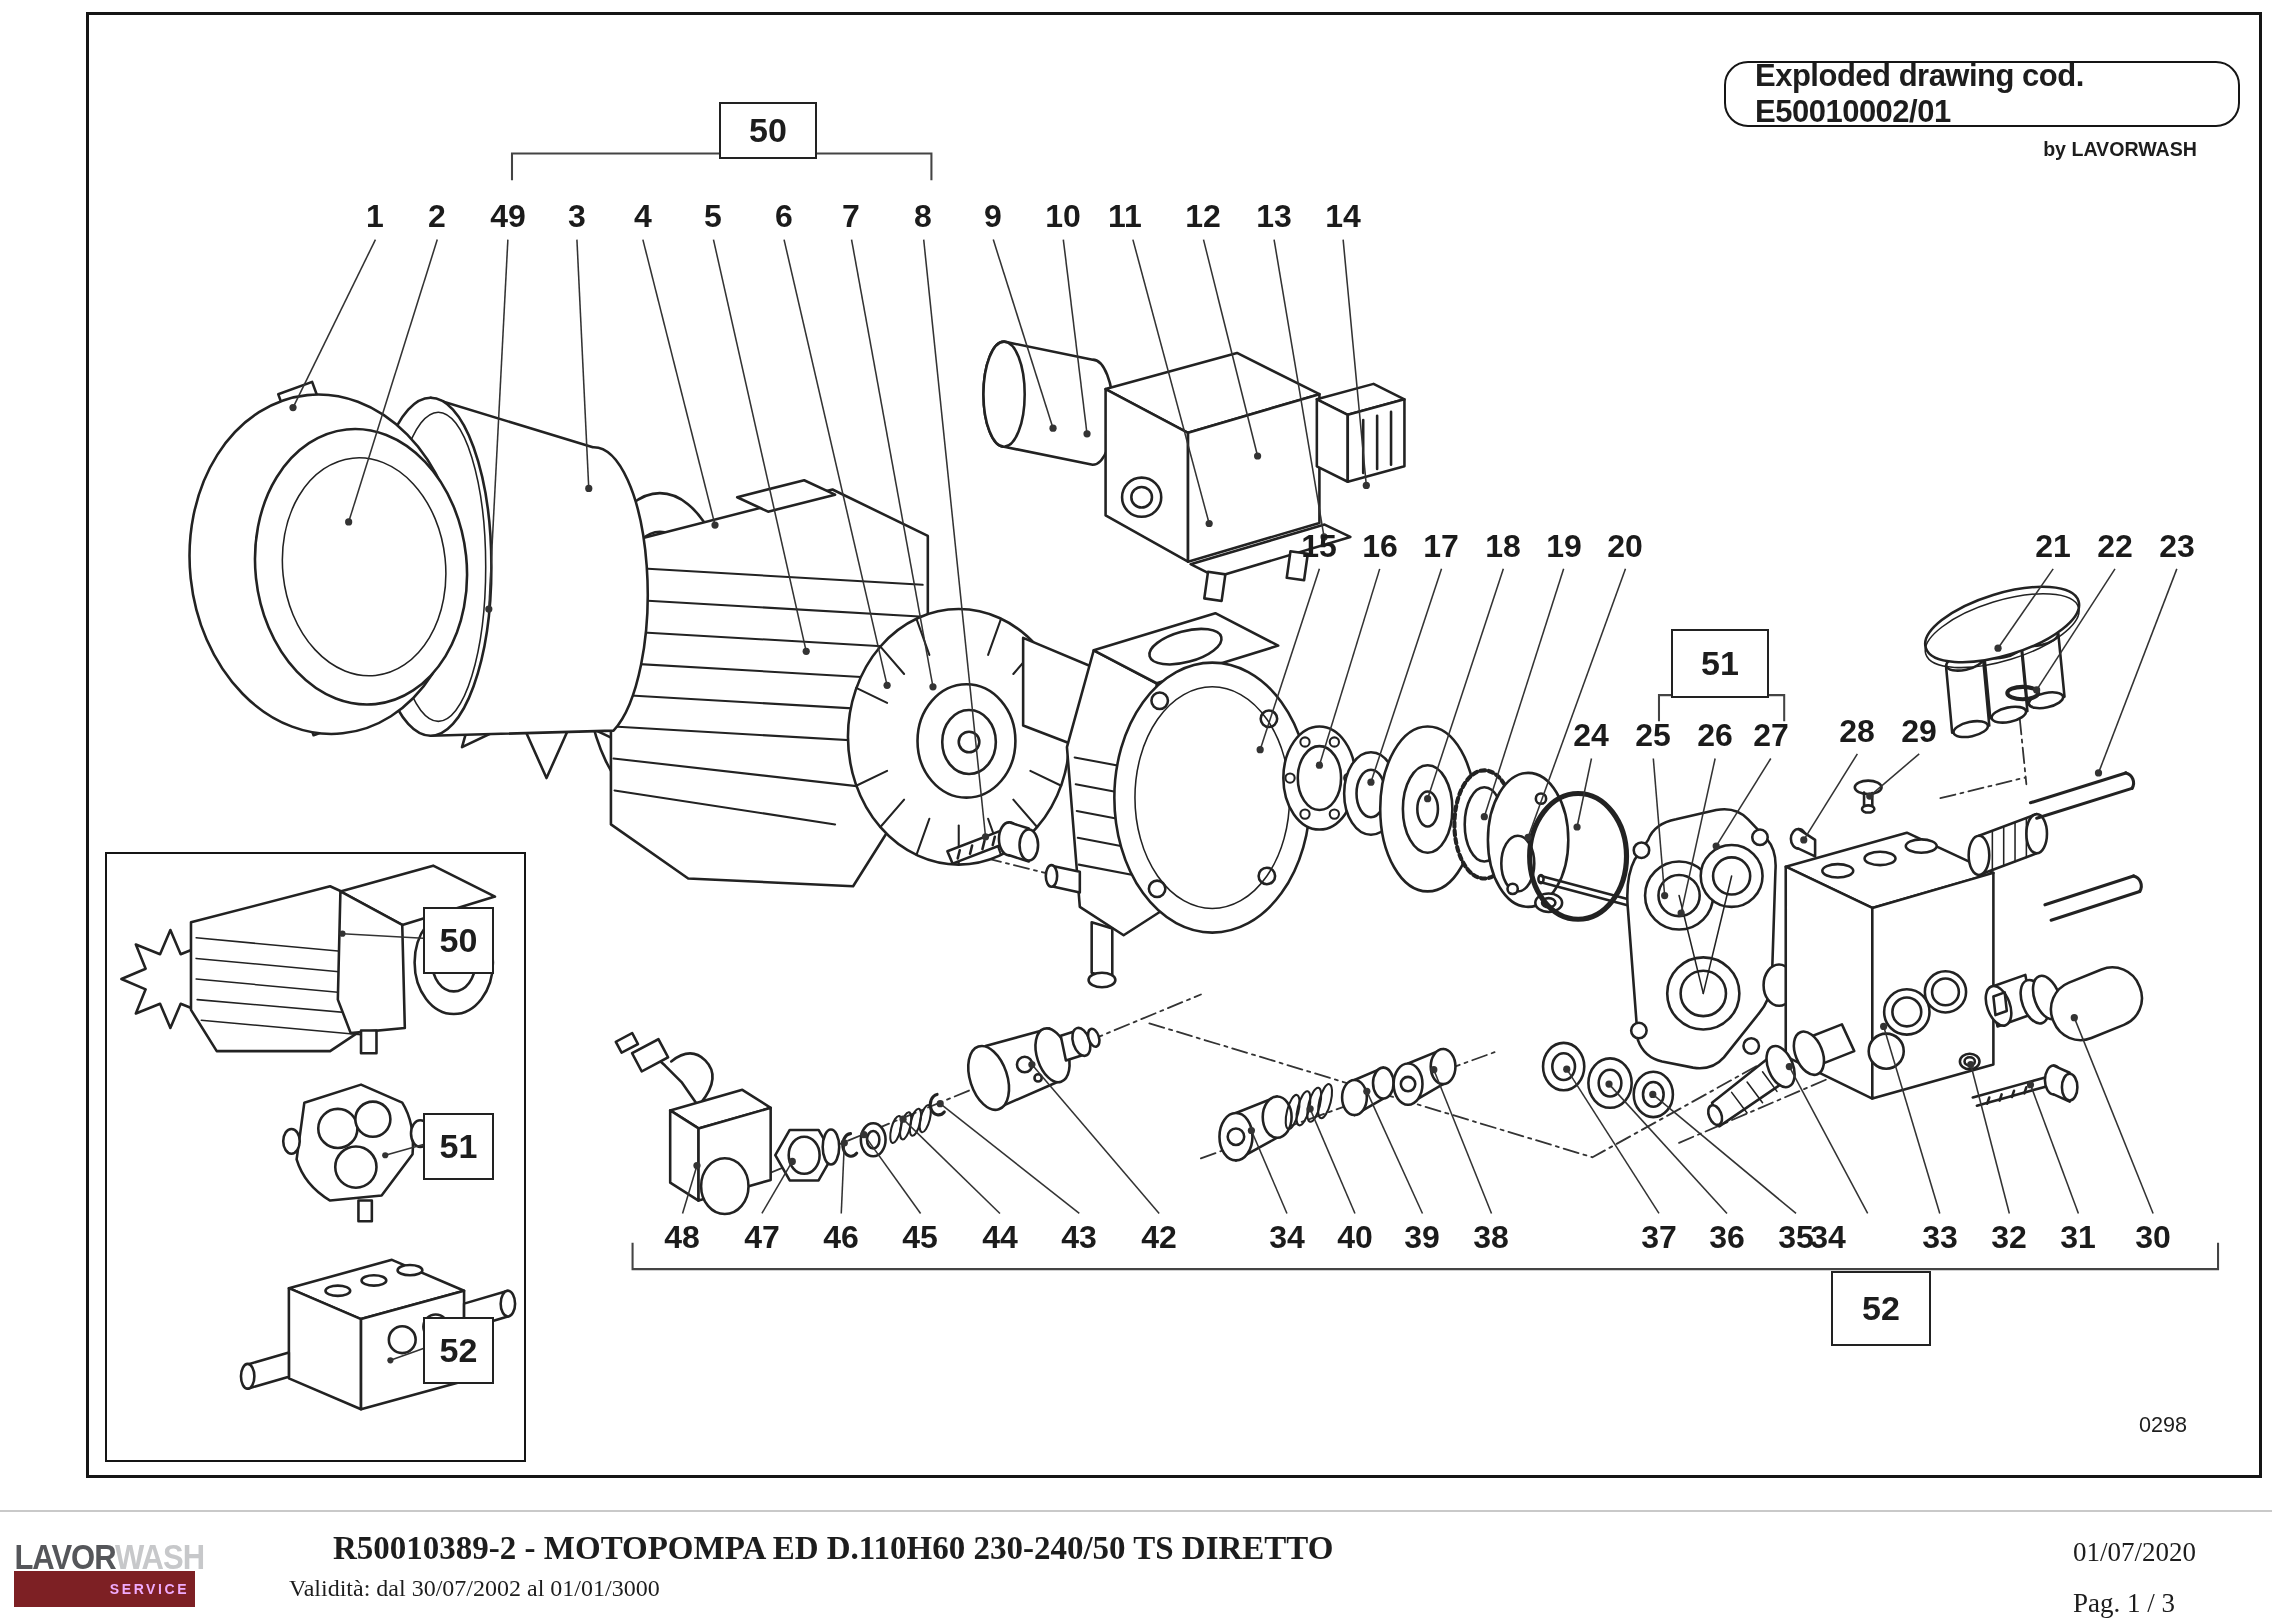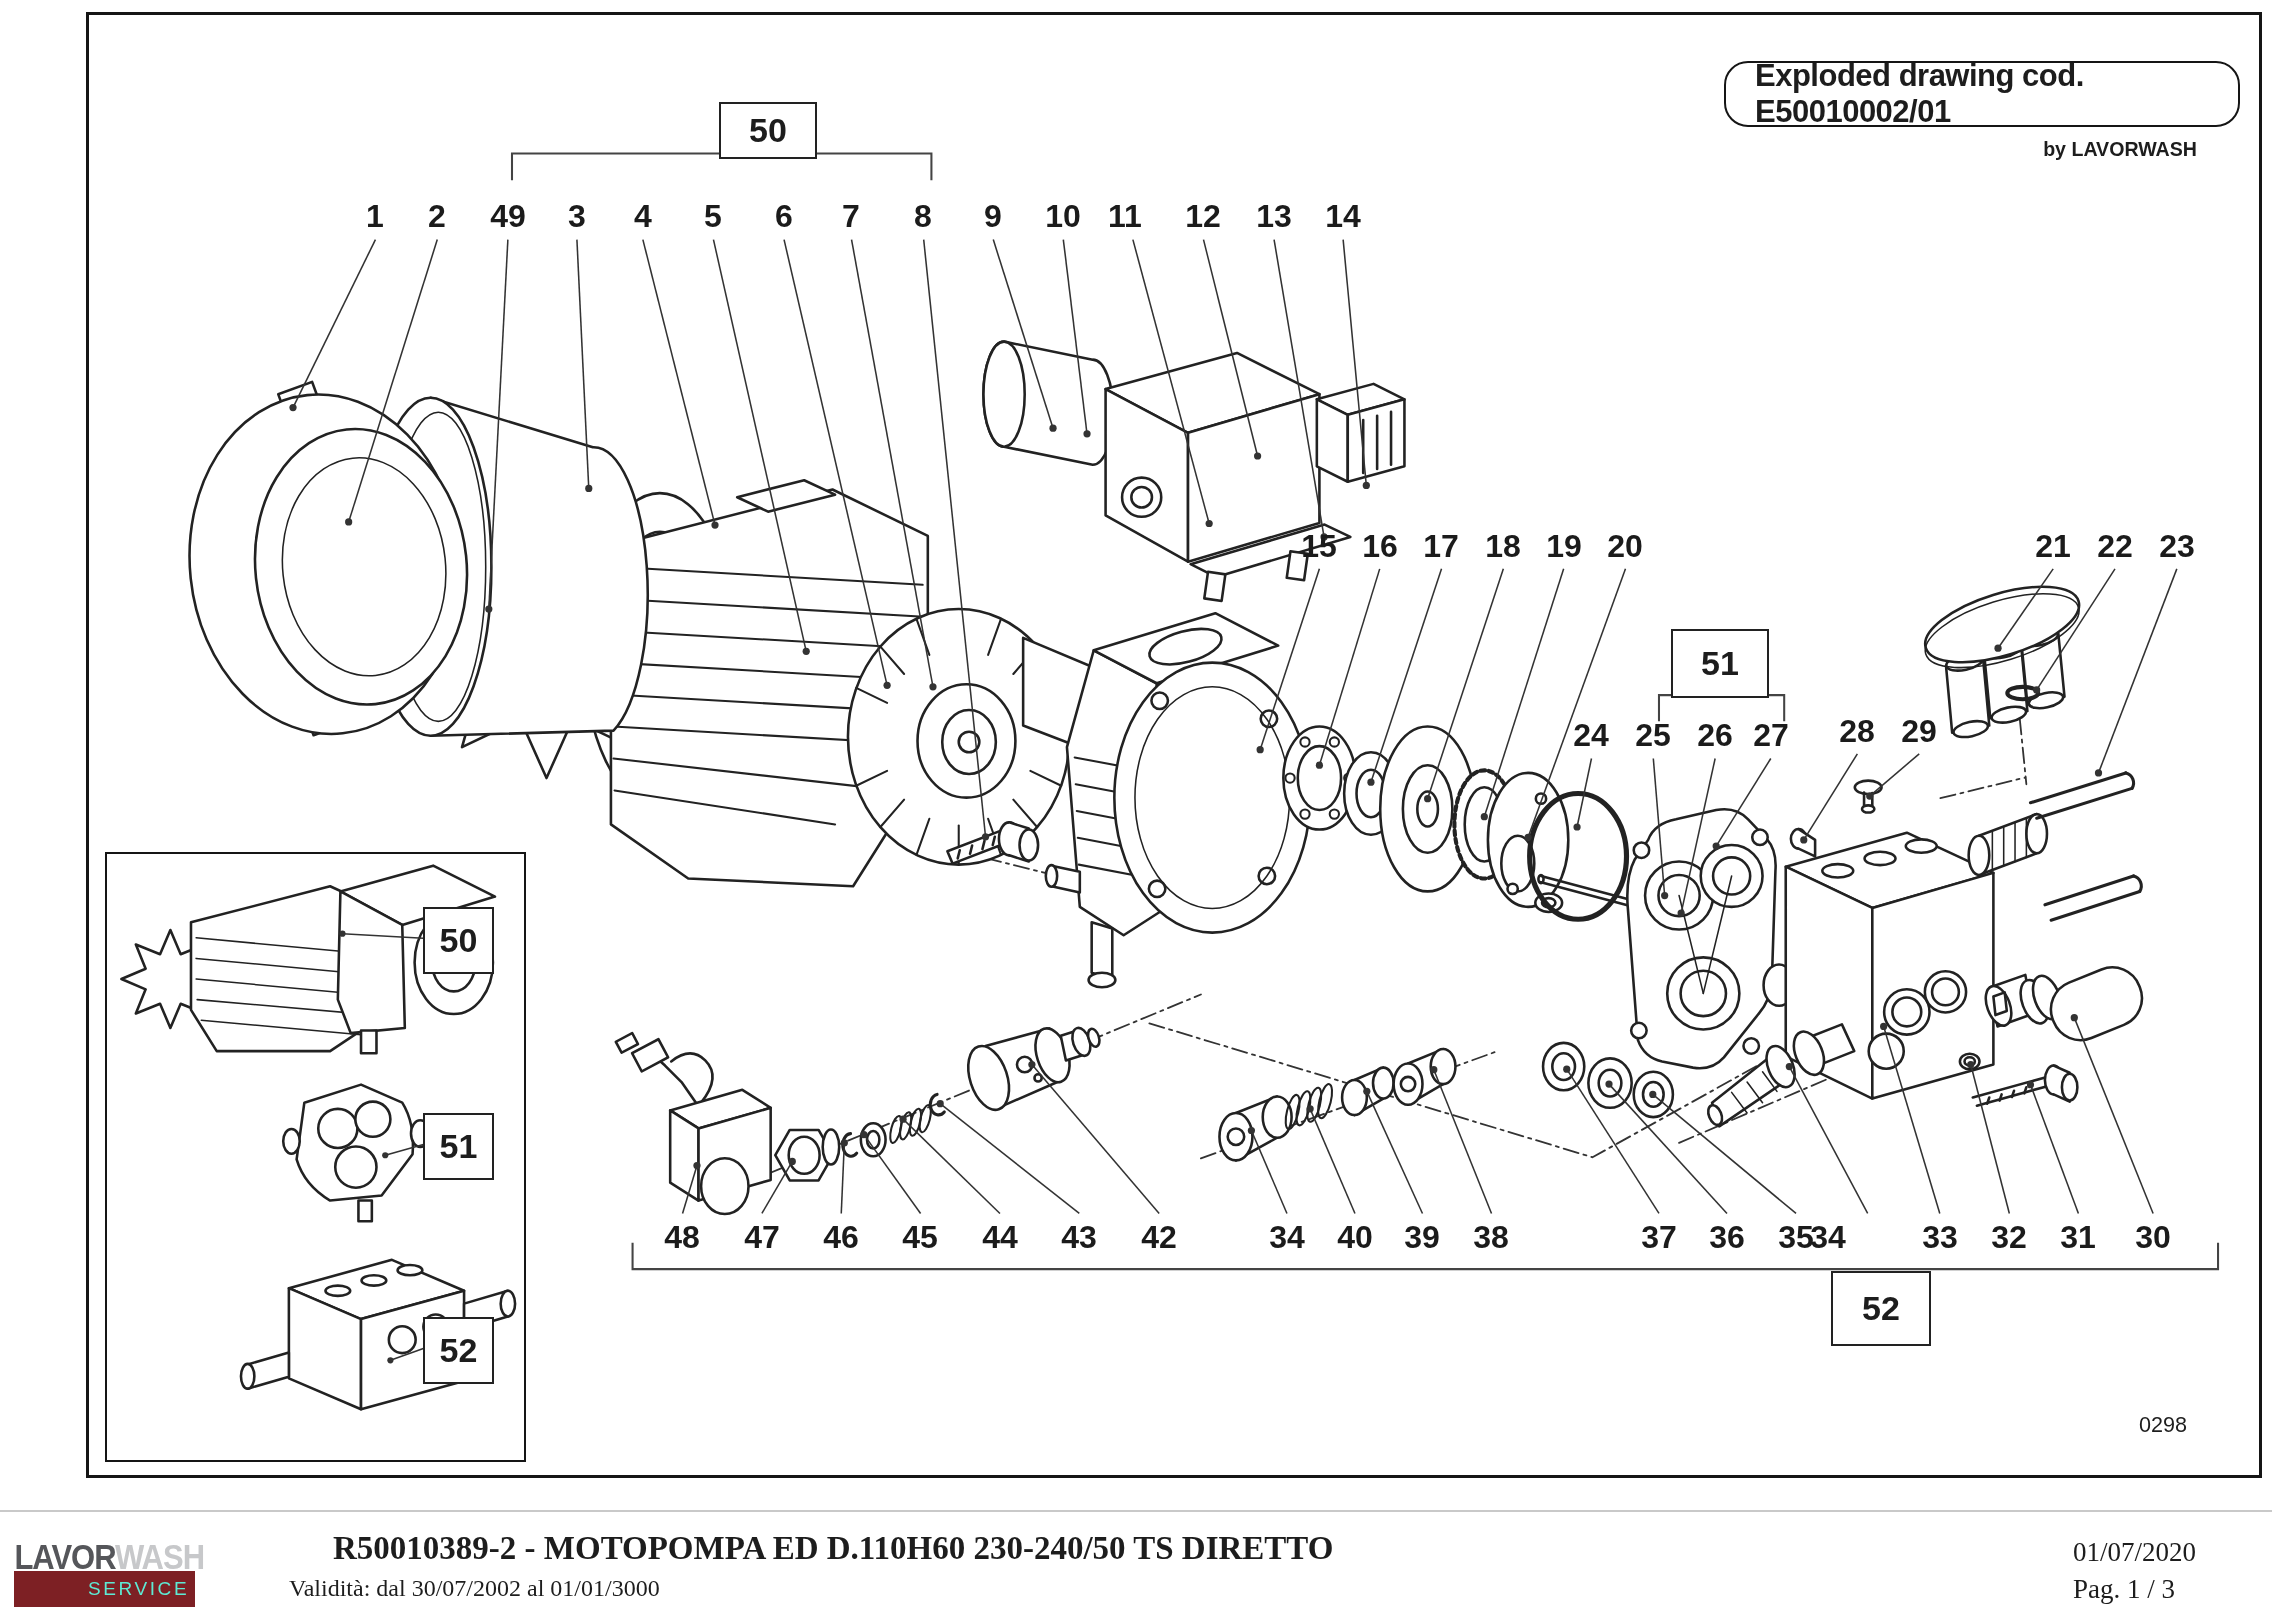--- a/index.html
+++ b/index.html
@@ -25,28 +25,28 @@
         align-items:center;justify-content:center;font-size:34px;font-weight:700;}
   #footer-sep{position:absolute;left:0;top:1510px;width:2273px;height:2.1px;background:#c9c9c9;}
   #logo{position:absolute;left:14.4px;top:1539px;width:181px;height:69px;}
   #logo .word{font-size:31px;font-weight:700;letter-spacing:-1px;line-height:31px;
         transform:scaleY(1.15);transform-origin:left top;white-space:nowrap;}
   #logo .p1{color:#55565a;}
   #logo .p2{color:#c7c8ca;}
   #logo .band{position:absolute;left:0;top:32px;width:181px;height:36px;background:#7d2024;
         display:flex;align-items:center;justify-content:flex-end;padding-right:6.2px;
         box-sizing:border-box;}
-  #logo .band span{font-size:19px;font-weight:400;letter-spacing:2.6px;color:#5eead4;}
+  #logo .band span{font-size:14px;font-weight:700;letter-spacing:2.6px;color:#f0abfc;}
   #footer-text{position:absolute;left:289px;top:1523px;font-family:"Liberation Serif",serif;}
   #footer-line1{font-style:italic;font-size:24px;}
   #footer-title{font-weight:700;font-size:33px;margin-top:7.2px;margin-left:44px;}
   #footer-validity{font-size:24px;margin-top:8.2px;}
   #footer-right{position:absolute;left:2073px;top:1537px;font-family:"Liberation Serif",serif;
         font-size:27px;}
-  #footer-page{margin-top:6px;}
+  #footer-page{margin-top:20px;}
 </style>
 </head>
 <body>
 
 <div id="page">
 
   <div id="main-border"></div>
   <div id="inset-panel"></div>
 
   <svg id="drawing" class="layer" width="2273" height="1620" viewBox="0 0 4410 3144">

